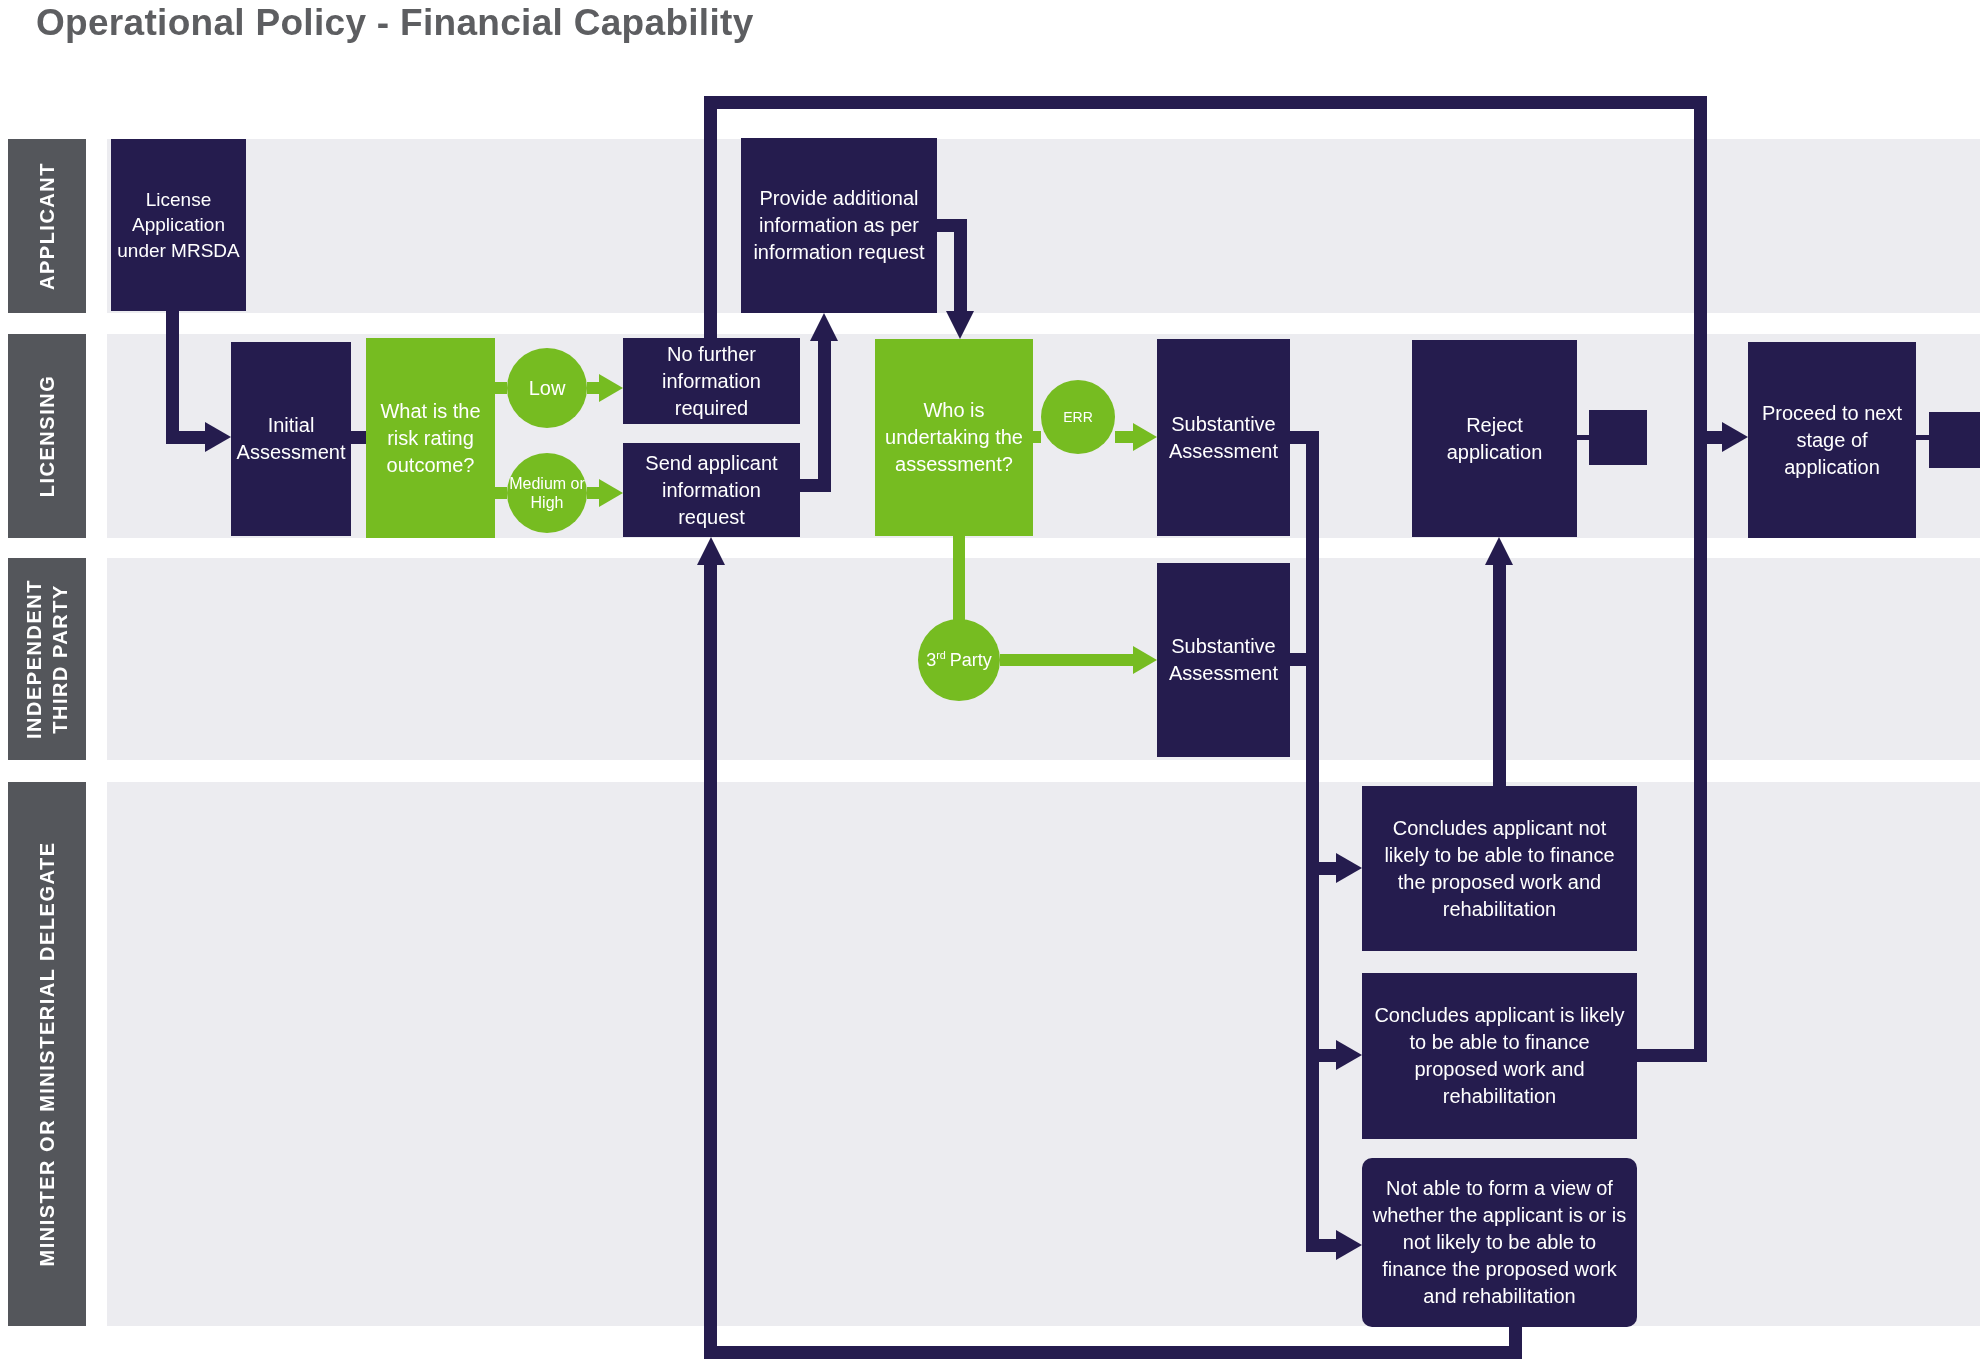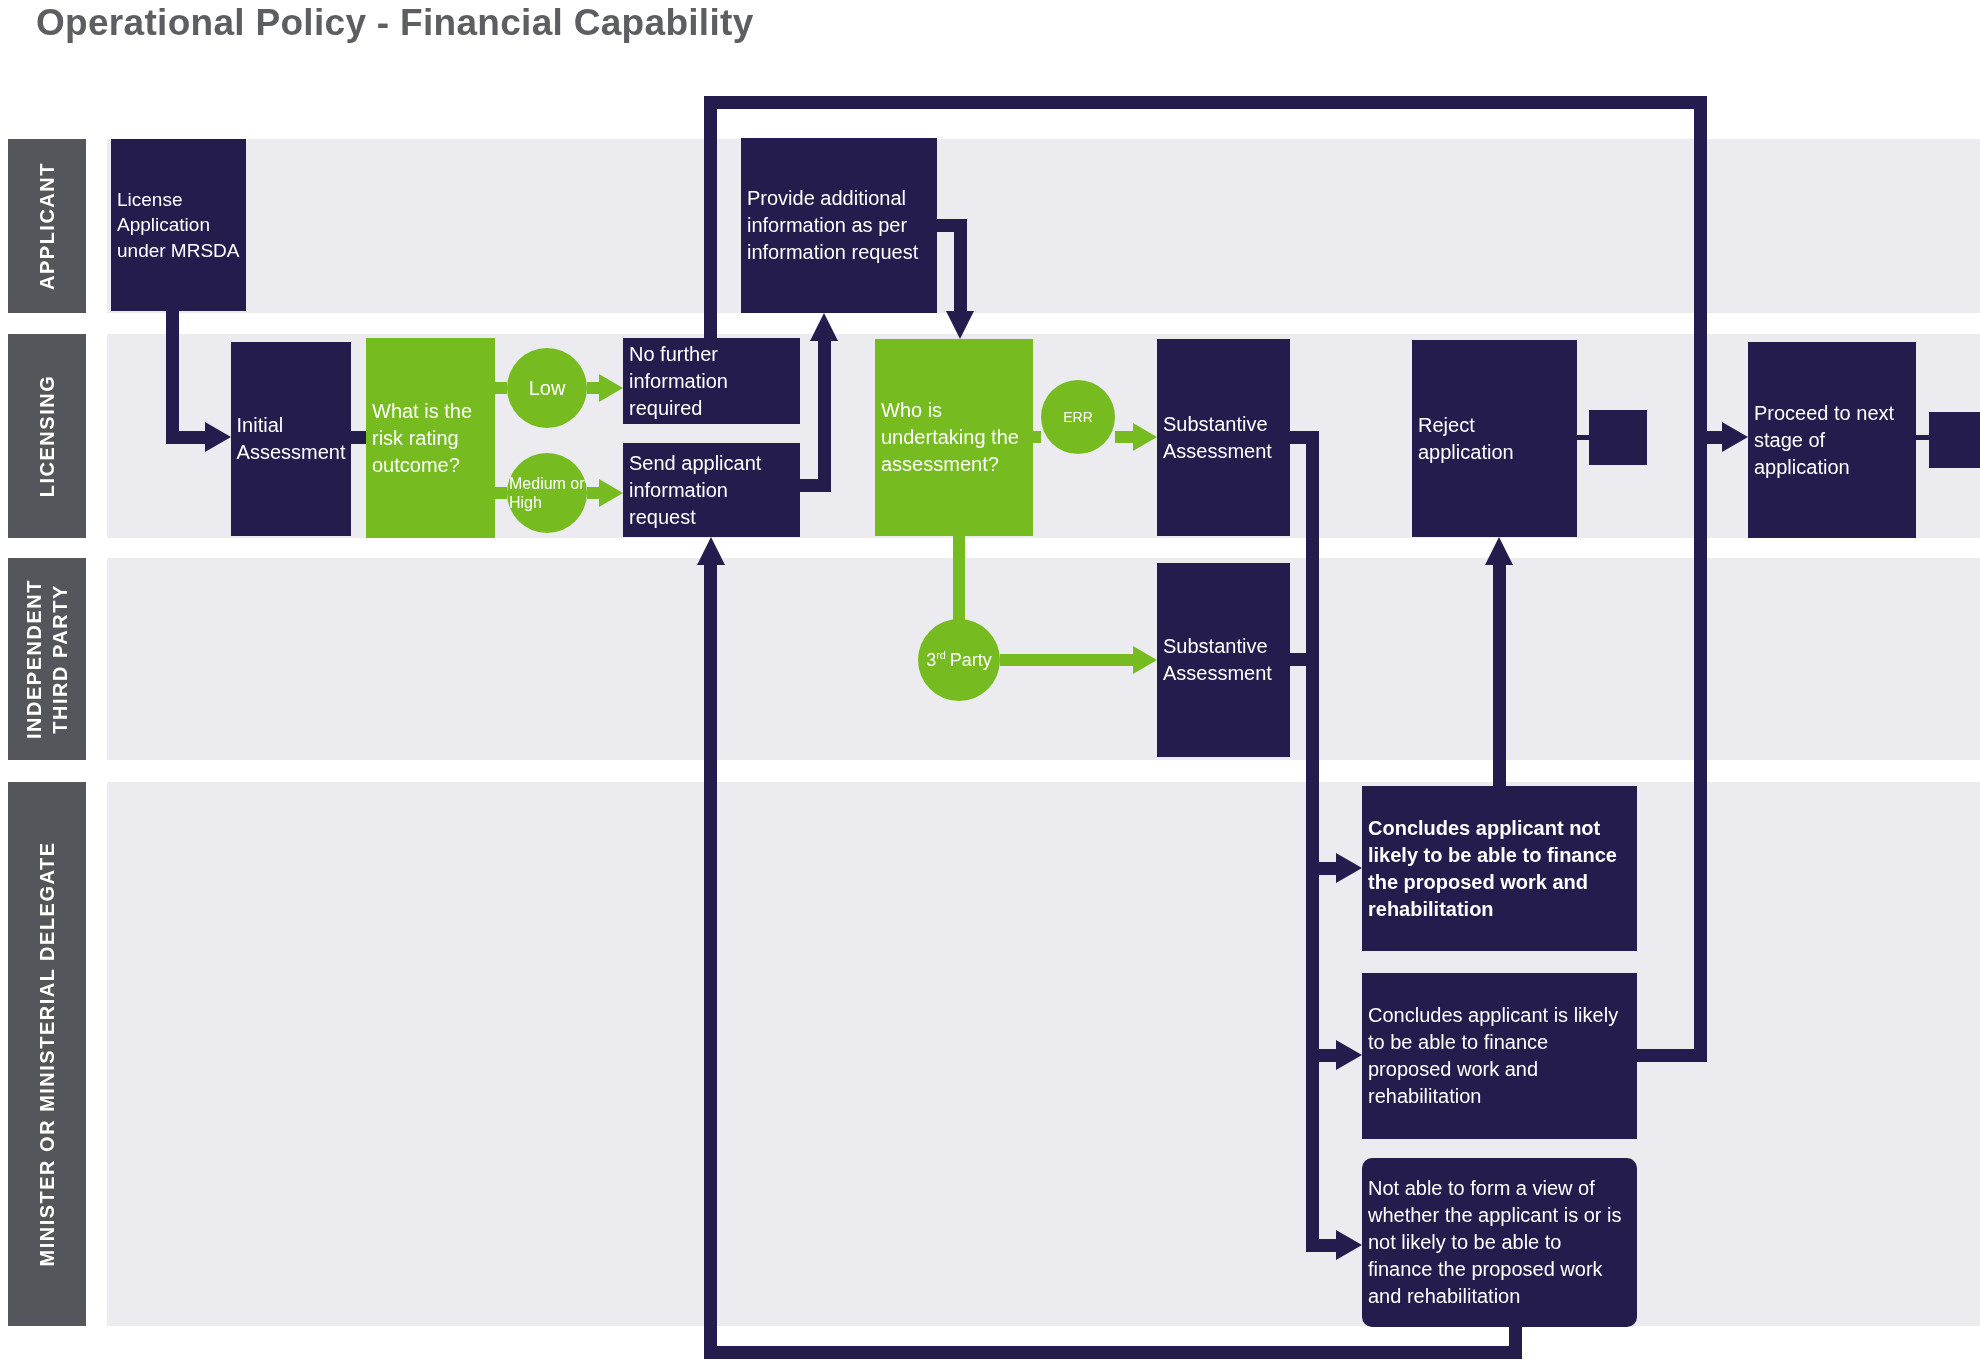--- a/index.html
+++ b/index.html
@@ -11,21 +11,21 @@
   }
   html,body{margin:0;padding:0;background:#ffffff;}
   body{font-family:"Liberation Sans",sans-serif;}
   #stage{position:relative;width:1980px;height:1364px;background:#ffffff;overflow:hidden;}
   .page-title{position:absolute;left:36px;top:2px;font-size:37px;font-weight:700;color:var(--titlecol);letter-spacing:.3px;}
   .lane-bg{position:absolute;left:107px;width:1873px;background:var(--lanebg);}
   .lane-bar{position:absolute;left:8px;width:78px;background:var(--lanebar);}
   .lane-label{position:absolute;transform:rotate(-90deg);display:flex;align-items:center;justify-content:center;
     color:#ffffff;font-weight:700;font-size:20px;letter-spacing:1.5px;text-align:center;line-height:1.3;}
   .box{position:absolute;background:var(--navy);color:#ffffff;display:flex;align-items:center;justify-content:center;
-    text-align:left;font-size:20px;line-height:1.35;padding:6px;box-sizing:border-box;}
+    text-align:center;font-size:20px;line-height:1.35;padding:6px;box-sizing:border-box;}
   .green{background:var(--green);}
   .circle{border-radius:50%;padding:2px;}
   .ln{position:absolute;background:var(--navy);}
   .gln{position:absolute;background:var(--green);}
   .tri{position:absolute;width:0;height:0;}
   .tri-r{border-top:15px solid transparent;border-bottom:15px solid transparent;border-left:26px solid var(--navy);}
   .tri-u{border-left:14px solid transparent;border-right:14px solid transparent;border-bottom:28px solid var(--navy);}
   .tri-d{border-left:14px solid transparent;border-right:14px solid transparent;border-top:28px solid var(--navy);}
   .gtri-r{border-top:14px solid transparent;border-bottom:14px solid transparent;border-left:24px solid var(--green);}
   sup{font-size:60%;vertical-align:super;}
@@ -129,17 +129,17 @@
   <div class="box" style="left:1412px;top:340px;width:165px;height:197px;">Reject application</div>
   <div class="box" style="left:1589px;top:410px;width:58px;height:55px;"></div>
   <div class="box" style="left:1748px;top:342px;width:168px;height:196px;">Proceed to next stage of application</div>
   <div class="box" style="left:1929px;top:412px;width:51px;height:56px;"></div>
 
   <div class="box green circle" style="left:918px;top:619px;width:82px;height:82px;font-size:18px;">
     <span><span>3</span><sup>rd</sup><span style="margin-left:4px;">Party</span></span>
   </div>
   <div class="box" style="left:1157px;top:563px;width:133px;height:194px;">Substantive Assessment</div>
 
-  <div class="box" style="left:1362px;top:786px;width:275px;height:165px;font-weight:bold;">Concludes applicant not likely to be able to finance the proposed work and rehabilitation</div>
+  <div class="box" style="left:1362px;top:786px;width:275px;height:165px;">Concludes applicant not likely to be able to finance the proposed work and rehabilitation</div>
   <div class="box" style="left:1362px;top:973px;width:275px;height:166px;">Concludes applicant is likely to be able to finance proposed work and rehabilitation</div>
   <div class="box" style="left:1362px;top:1158px;width:275px;height:169px;border-radius:10px;">Not able to form a view of whether the applicant is or is not likely to be able to finance the proposed work and rehabilitation</div>
 
 </div>
 
 </body></html>

